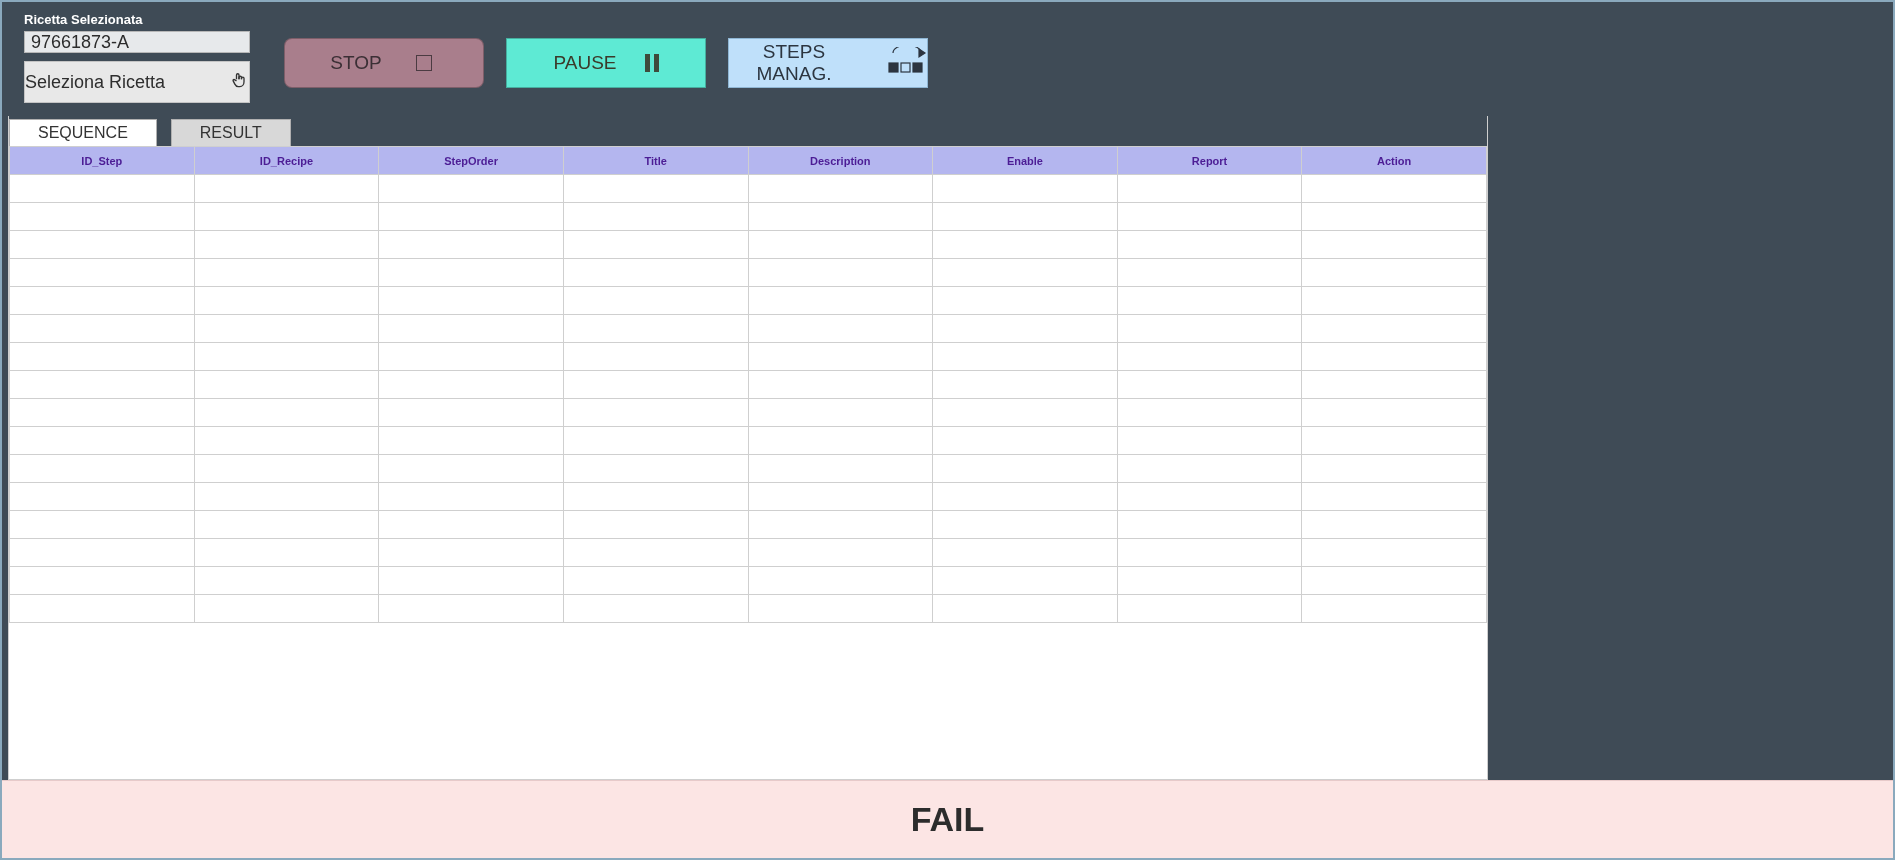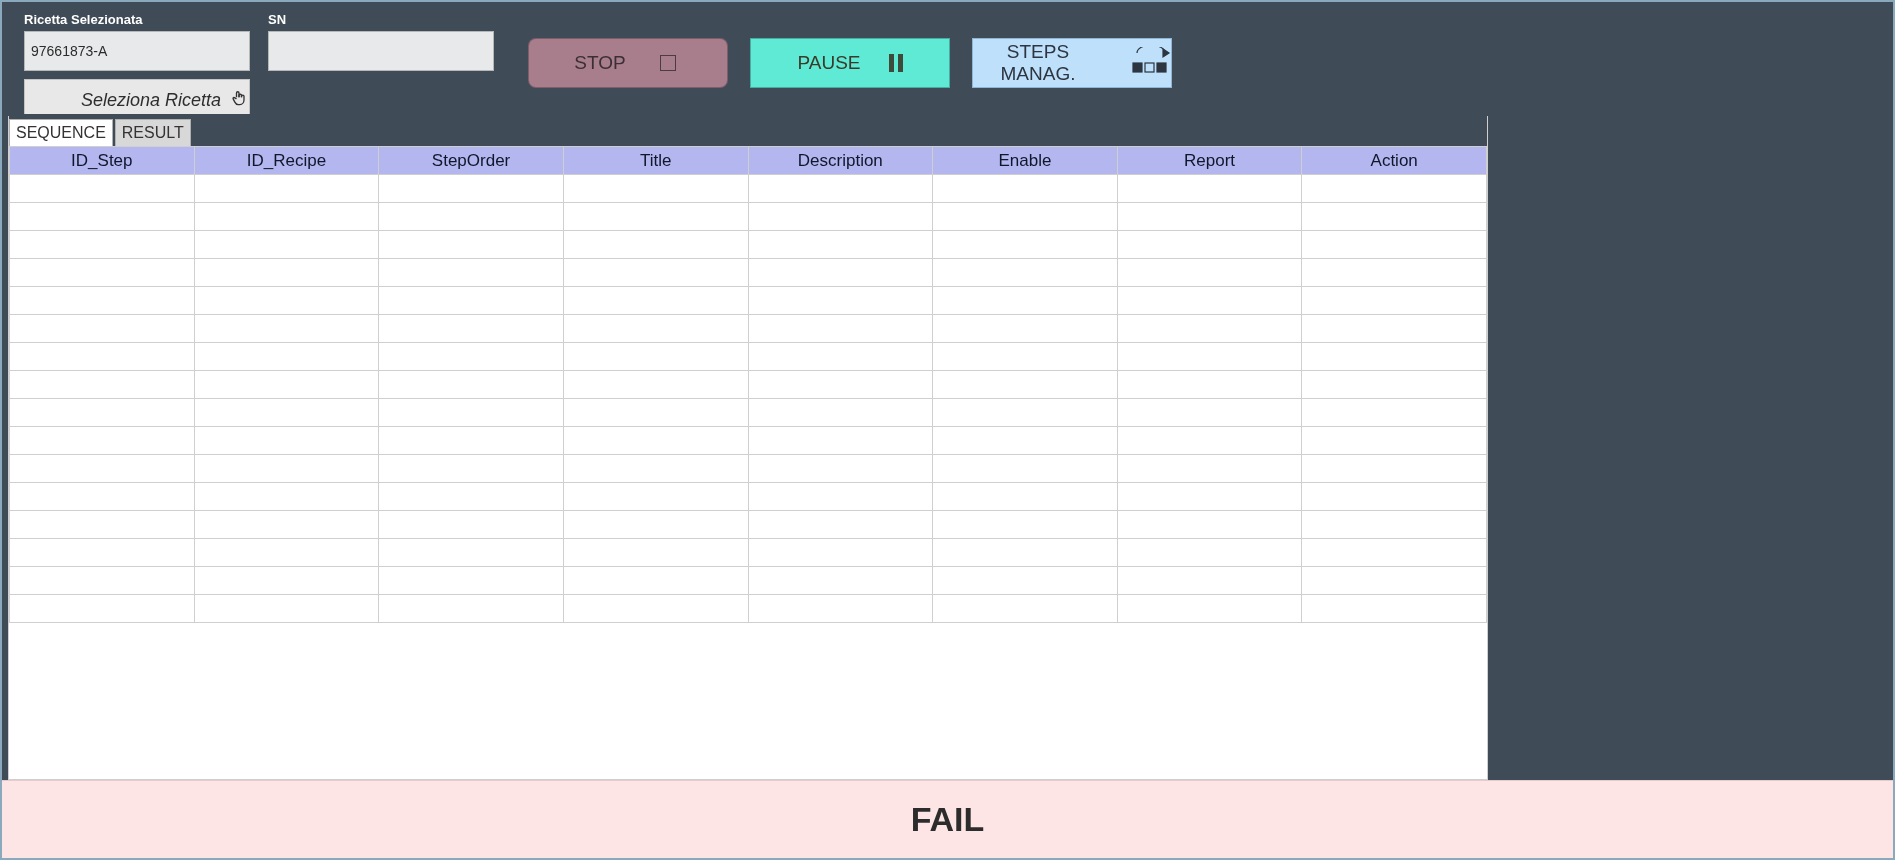--- a/index.html
+++ b/index.html
@@ -12,40 +12,39 @@
     height: 112px;
     padding: 10px 14px 0 22px;
     display: flex;
     align-items: flex-start;
     gap: 18px;
     color: #fff;
   }
   .field-col { display: flex; flex-direction: column; gap: 4px; }
   .field-label { font-size: 13px; font-weight: 700; color: #fff; }
   .field-input {
-    width: 226px; height: 40px;
+    width: 226px; height: 22px;
     background: #e7e9eb;
     border: 1px solid #b7b7b7;
     padding: 8px 6px;
-    font-size: 14px;
+    font-size: 18px;
     color: #2c2c2c;
   }
   .field-prodotto .field-input,
   .field-sn .field-input { width: 226px; }
 
   .sel-ricetta-btn {
     margin-top: 4px;
     width: 226px; height: 42px;
     background: #e8e8e8;
     border: 1px solid #c4c4c4;
-    display: flex; align-items: center; justify-content: flex-end;
+    display: flex; align-items: center; justify-content: space-between;
     gap: 8px;
     font-size: 18px; color: #2e2e2e;
     cursor: pointer;
-    font-style: italic;
   }
 
   .action-group {
     display: flex;
     gap: 22px;
     padding-top: 26px;
     margin-left: 16px;
   }
   .act-btn {
     width: 200px; height: 50px;
@@ -95,40 +94,40 @@
 
   
   .tabs {
     display: flex;
     background: #3f4b56;
     height: 30px;
     align-items: flex-end;
     padding-left: 0;
   }
   .tab {
-    padding: 4px 6px;
+    padding: 4px 28px;
     background: #d8d8d8;
     border: 1px solid #b0b0b0;
     border-bottom: none;
     font-size: 16px;
     color: #333;
     cursor: pointer;
-    margin-right: 2px;
+    margin-right: 14px;
   }
   .tab.active { background: #ffffff; font-weight: 400; }
 
   
   .grid-wrap { flex:1; overflow: hidden; background:#fff; }
   table.grid { width: 100%; border-collapse: collapse; table-layout: fixed; }
   table.grid th {
     background: #b4b6ef;
     border: 1px solid #cfcfcf;
-    font-size: 17px;
-    font-weight: 400;
-    color: #0f172a;
+    font-size: 11px;
+    font-weight: 700;
+    color: #4c1d95;
     height: 28px;
   }
   table.grid td {
     border: 1px solid #cfcfcf;
     height: 28px;
     background: #fff;
   }
   col.c-idstep    { width: 180px; }
   col.c-idrecipe  { width: 180px; }
   col.c-steporder { width: 180px; }
@@ -166,24 +165,20 @@
         <svg viewBox="0 0 24 24" fill="none" stroke="#333" stroke-width="1.6">
           <path d="M9 11V6a1.5 1.5 0 1 1 3 0v5"></path>
           <path d="M12 11V9a1.5 1.5 0 1 1 3 0v2"></path>
           <path d="M15 11v-1a1.5 1.5 0 1 1 3 0v4c0 3-2 6-5 6h-2c-2 0-3-1-4-3l-2-4c-.5-1 .5-2 1.5-1.5L9 13"></path>
         </svg>
       </span>
     </button>
   </div>
 
 
-  <div class="field-col field-sn">
-    <span class="field-label">SN</span>
-    <input type="text" class="field-input" value="" style="">
-  </div>
 
   <div class="action-group">
     <button class="act-btn act-stop">
       <span>STOP</span>
       <span class="act-icon-box" style="border:none;">
         <span class="icon-stop-sq"></span>
       </span>
     </button>
     <button class="act-btn act-pause">
       <span>PAUSE</span>

